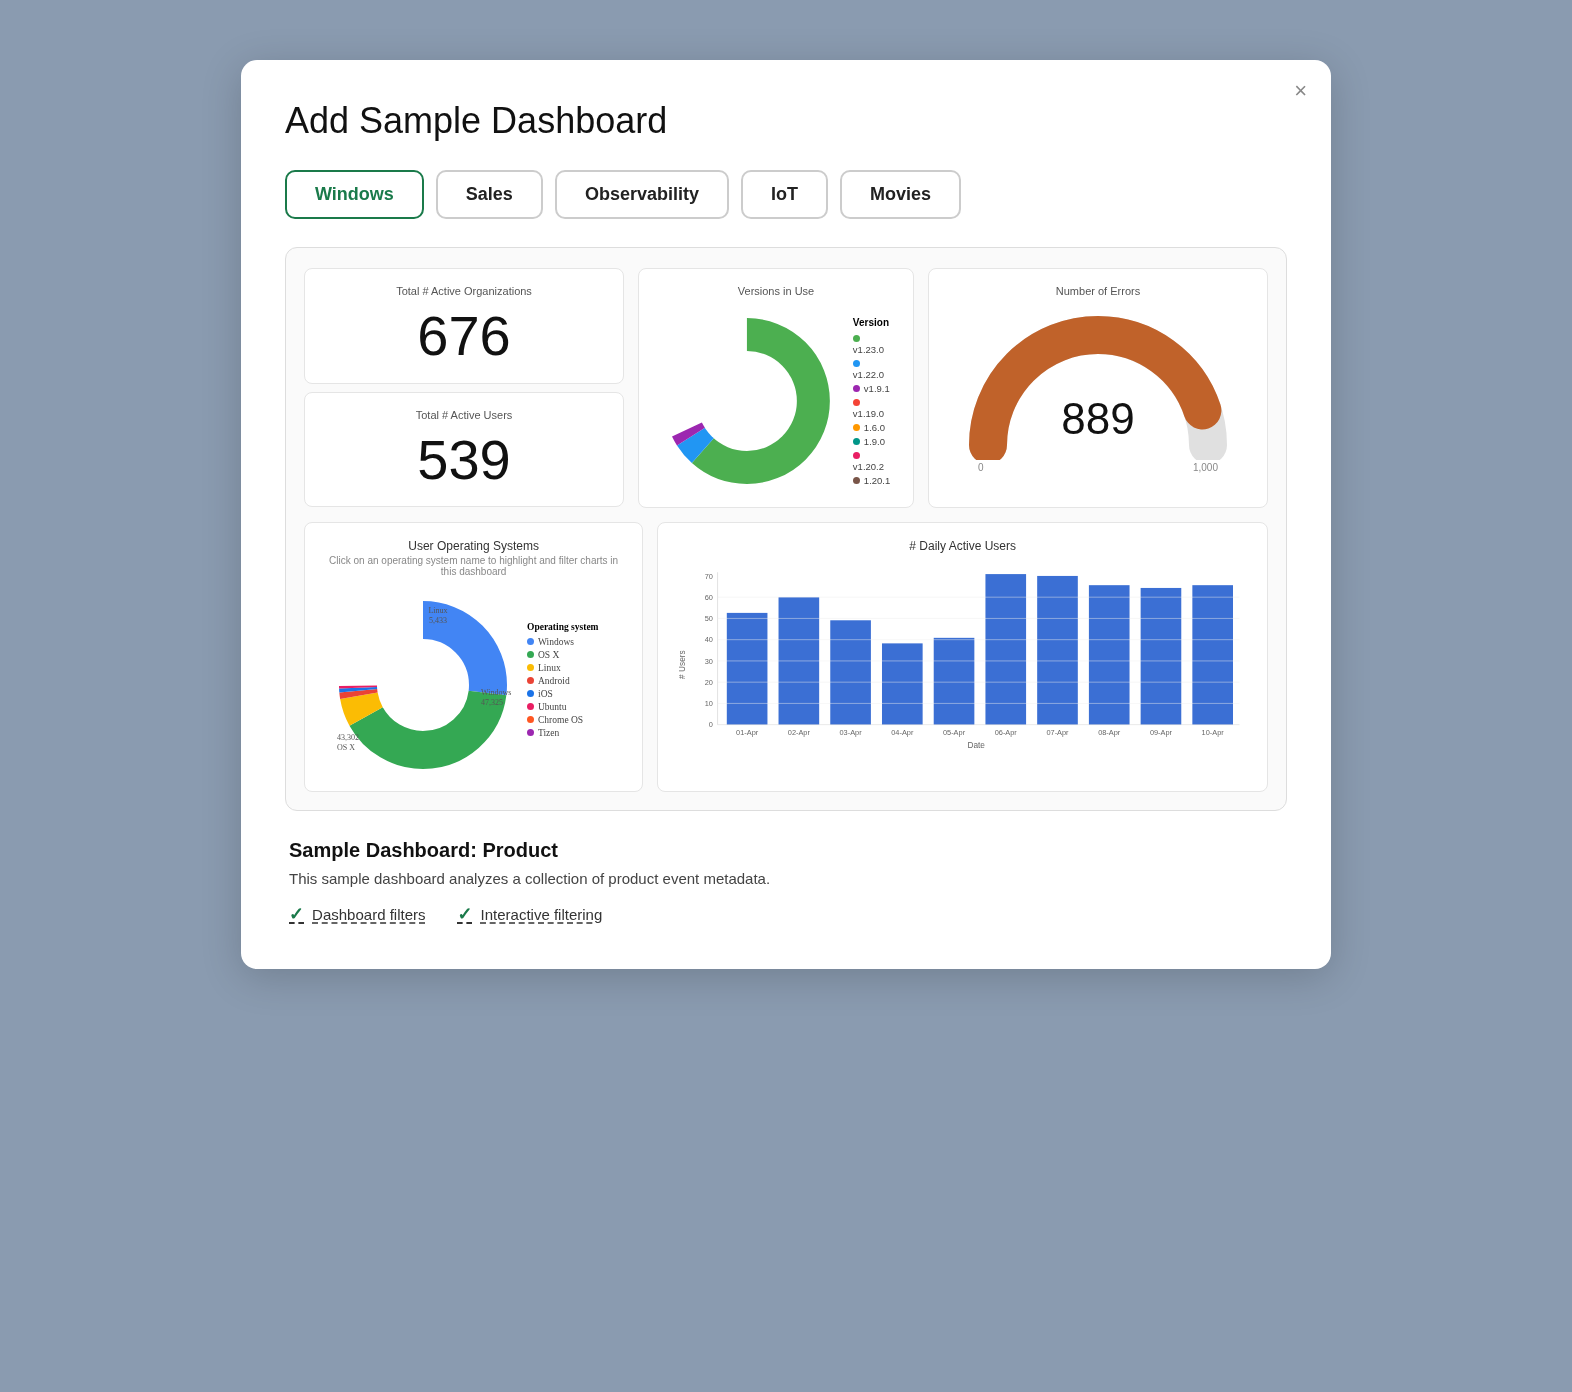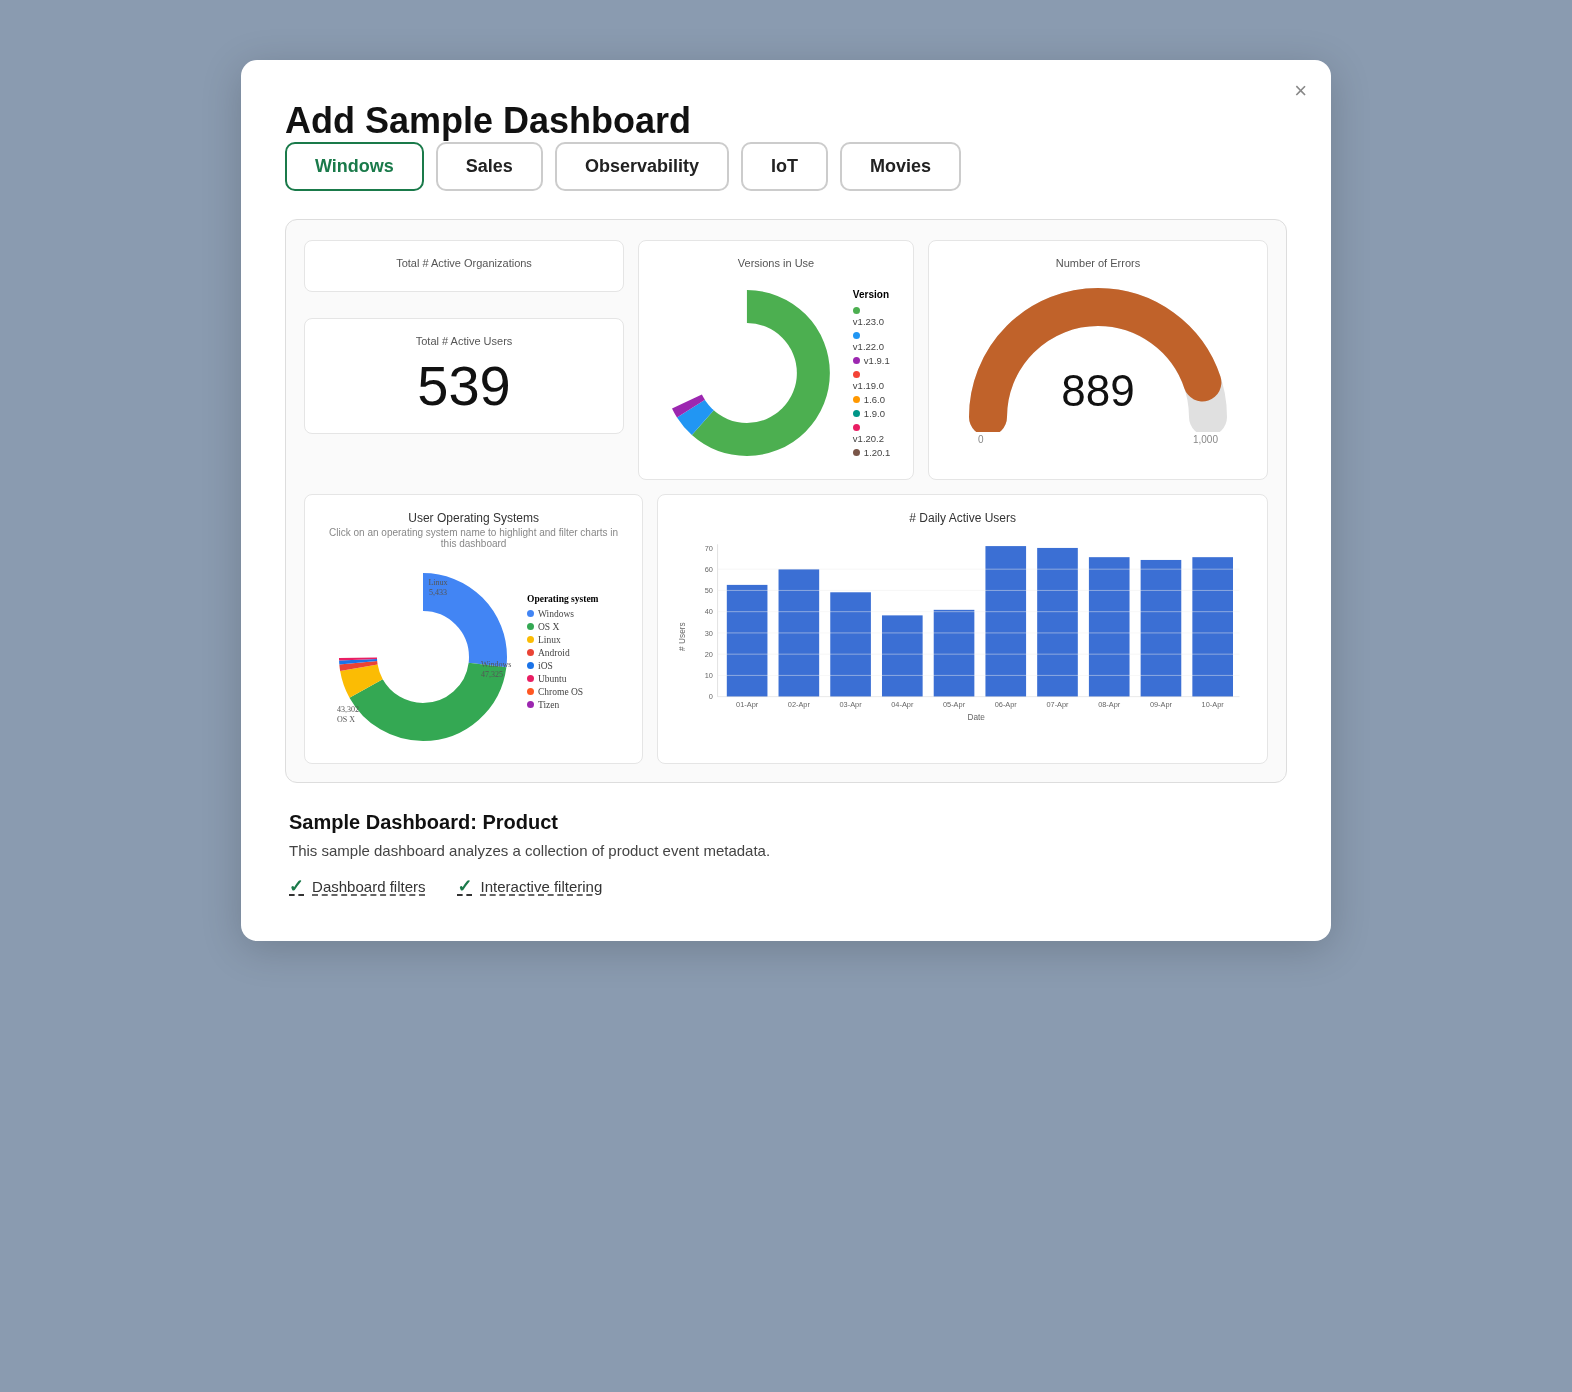--- a/index.html
+++ b/index.html
@@ -36,22 +36,23 @@
       right: 24px;
       background: none;
       border: none;
       font-size: 22px;
       color: #888;
       cursor: pointer;
       line-height: 1;
     }
     .modal-title {
       font-size: 36px;
-      font-weight: 700;
+      font-weight: 400;
       color: #111;
+      margin-bottom: 28px;
     }
     .tabs {
       display: flex;
       gap: 12px;
       margin-bottom: 28px;
     }
     .tab {
       padding: 12px 28px;
       border-radius: 10px;
       border: 2px solid #ccc;
@@ -170,23 +171,24 @@
       <button class="tab">Sales</button>
       <button class="tab">Observability</button>
       <button class="tab">IoT</button>
       <button class="tab">Movies</button>
     </div>
 
     <div class="preview-box">
 
       <div style="display:grid; grid-template-columns: 320px 1fr 340px; gap: 14px;">
 
-        <div style="display:flex; flex-direction:column; gap:26px;">
+        <div style="display:flex; flex-direction:column; gap:8px;">
           <div class="card">
             <div class="card-title">Total # Active Organizations</div>
+            <div class="card-big-number">676</div>
           </div>
           <div class="card">
             <div class="card-title">Total # Active Users</div>
             <div class="card-big-number">539</div>
           </div>
         </div>
 
         <div class="card" style="display:flex; flex-direction:column; align-items:center;">
           <div class="card-title">Versions in Use</div>
           <div style="display:flex; align-items:center; gap:16px; margin-top:8px;">

